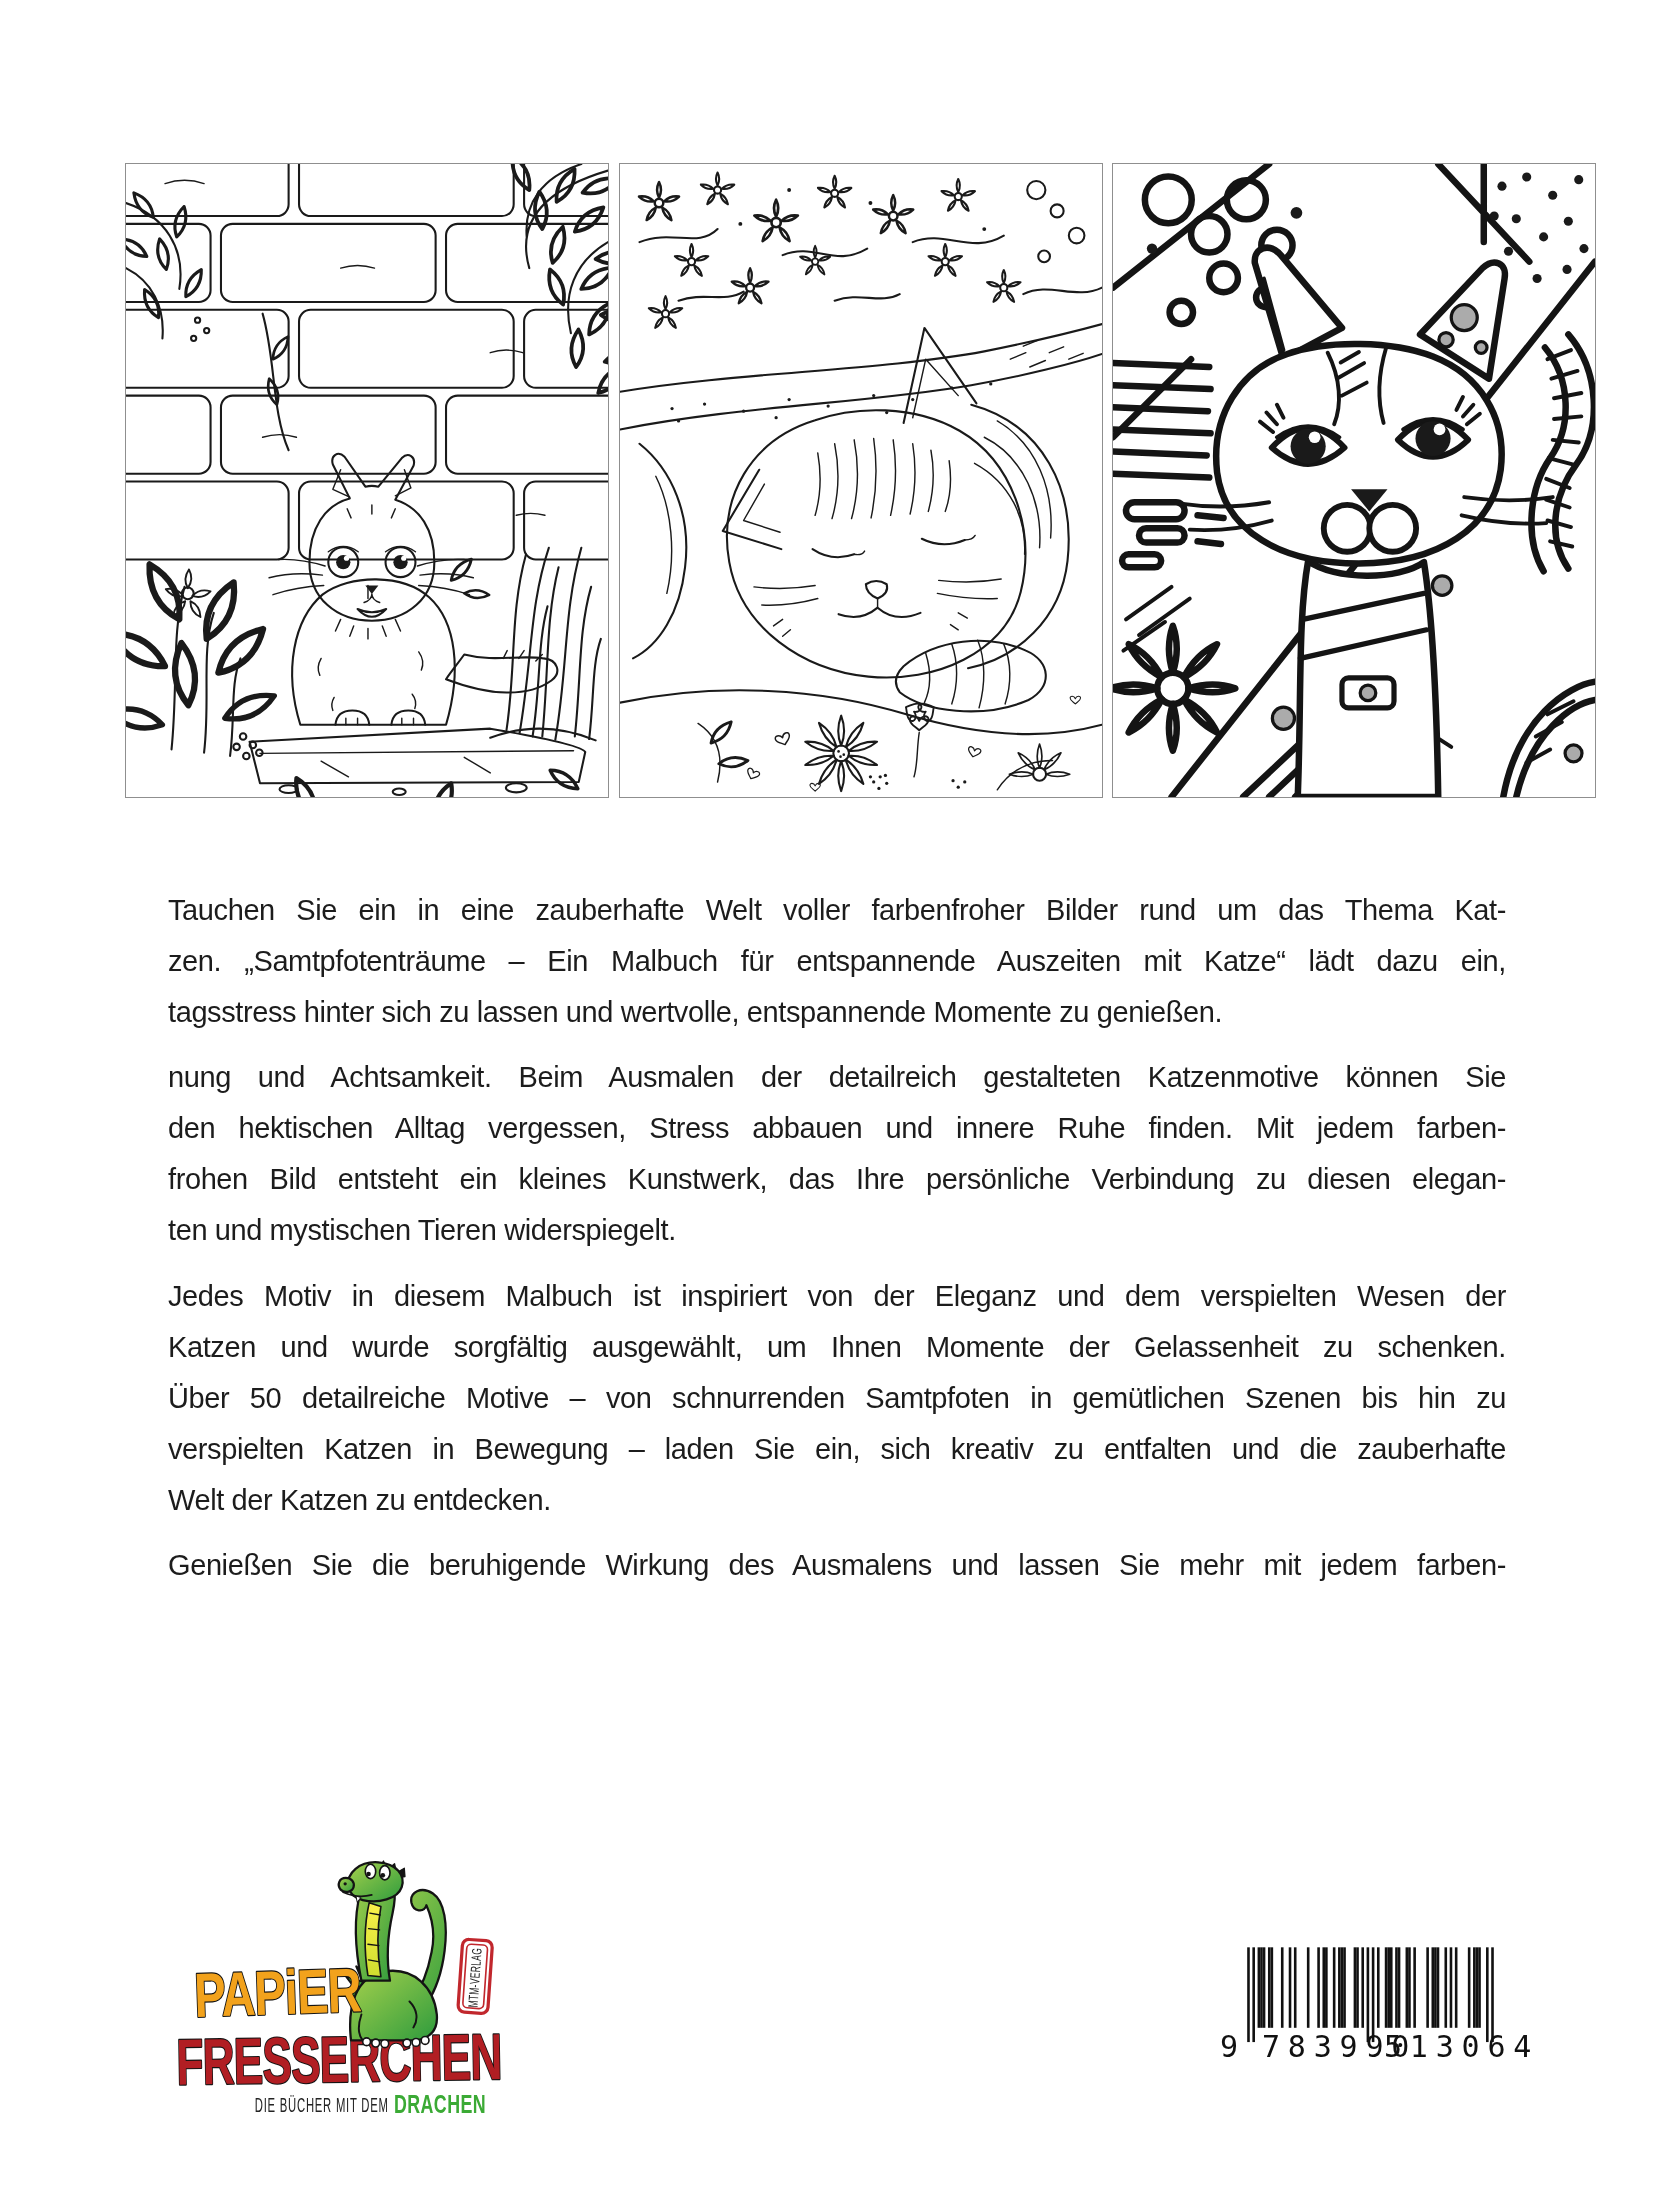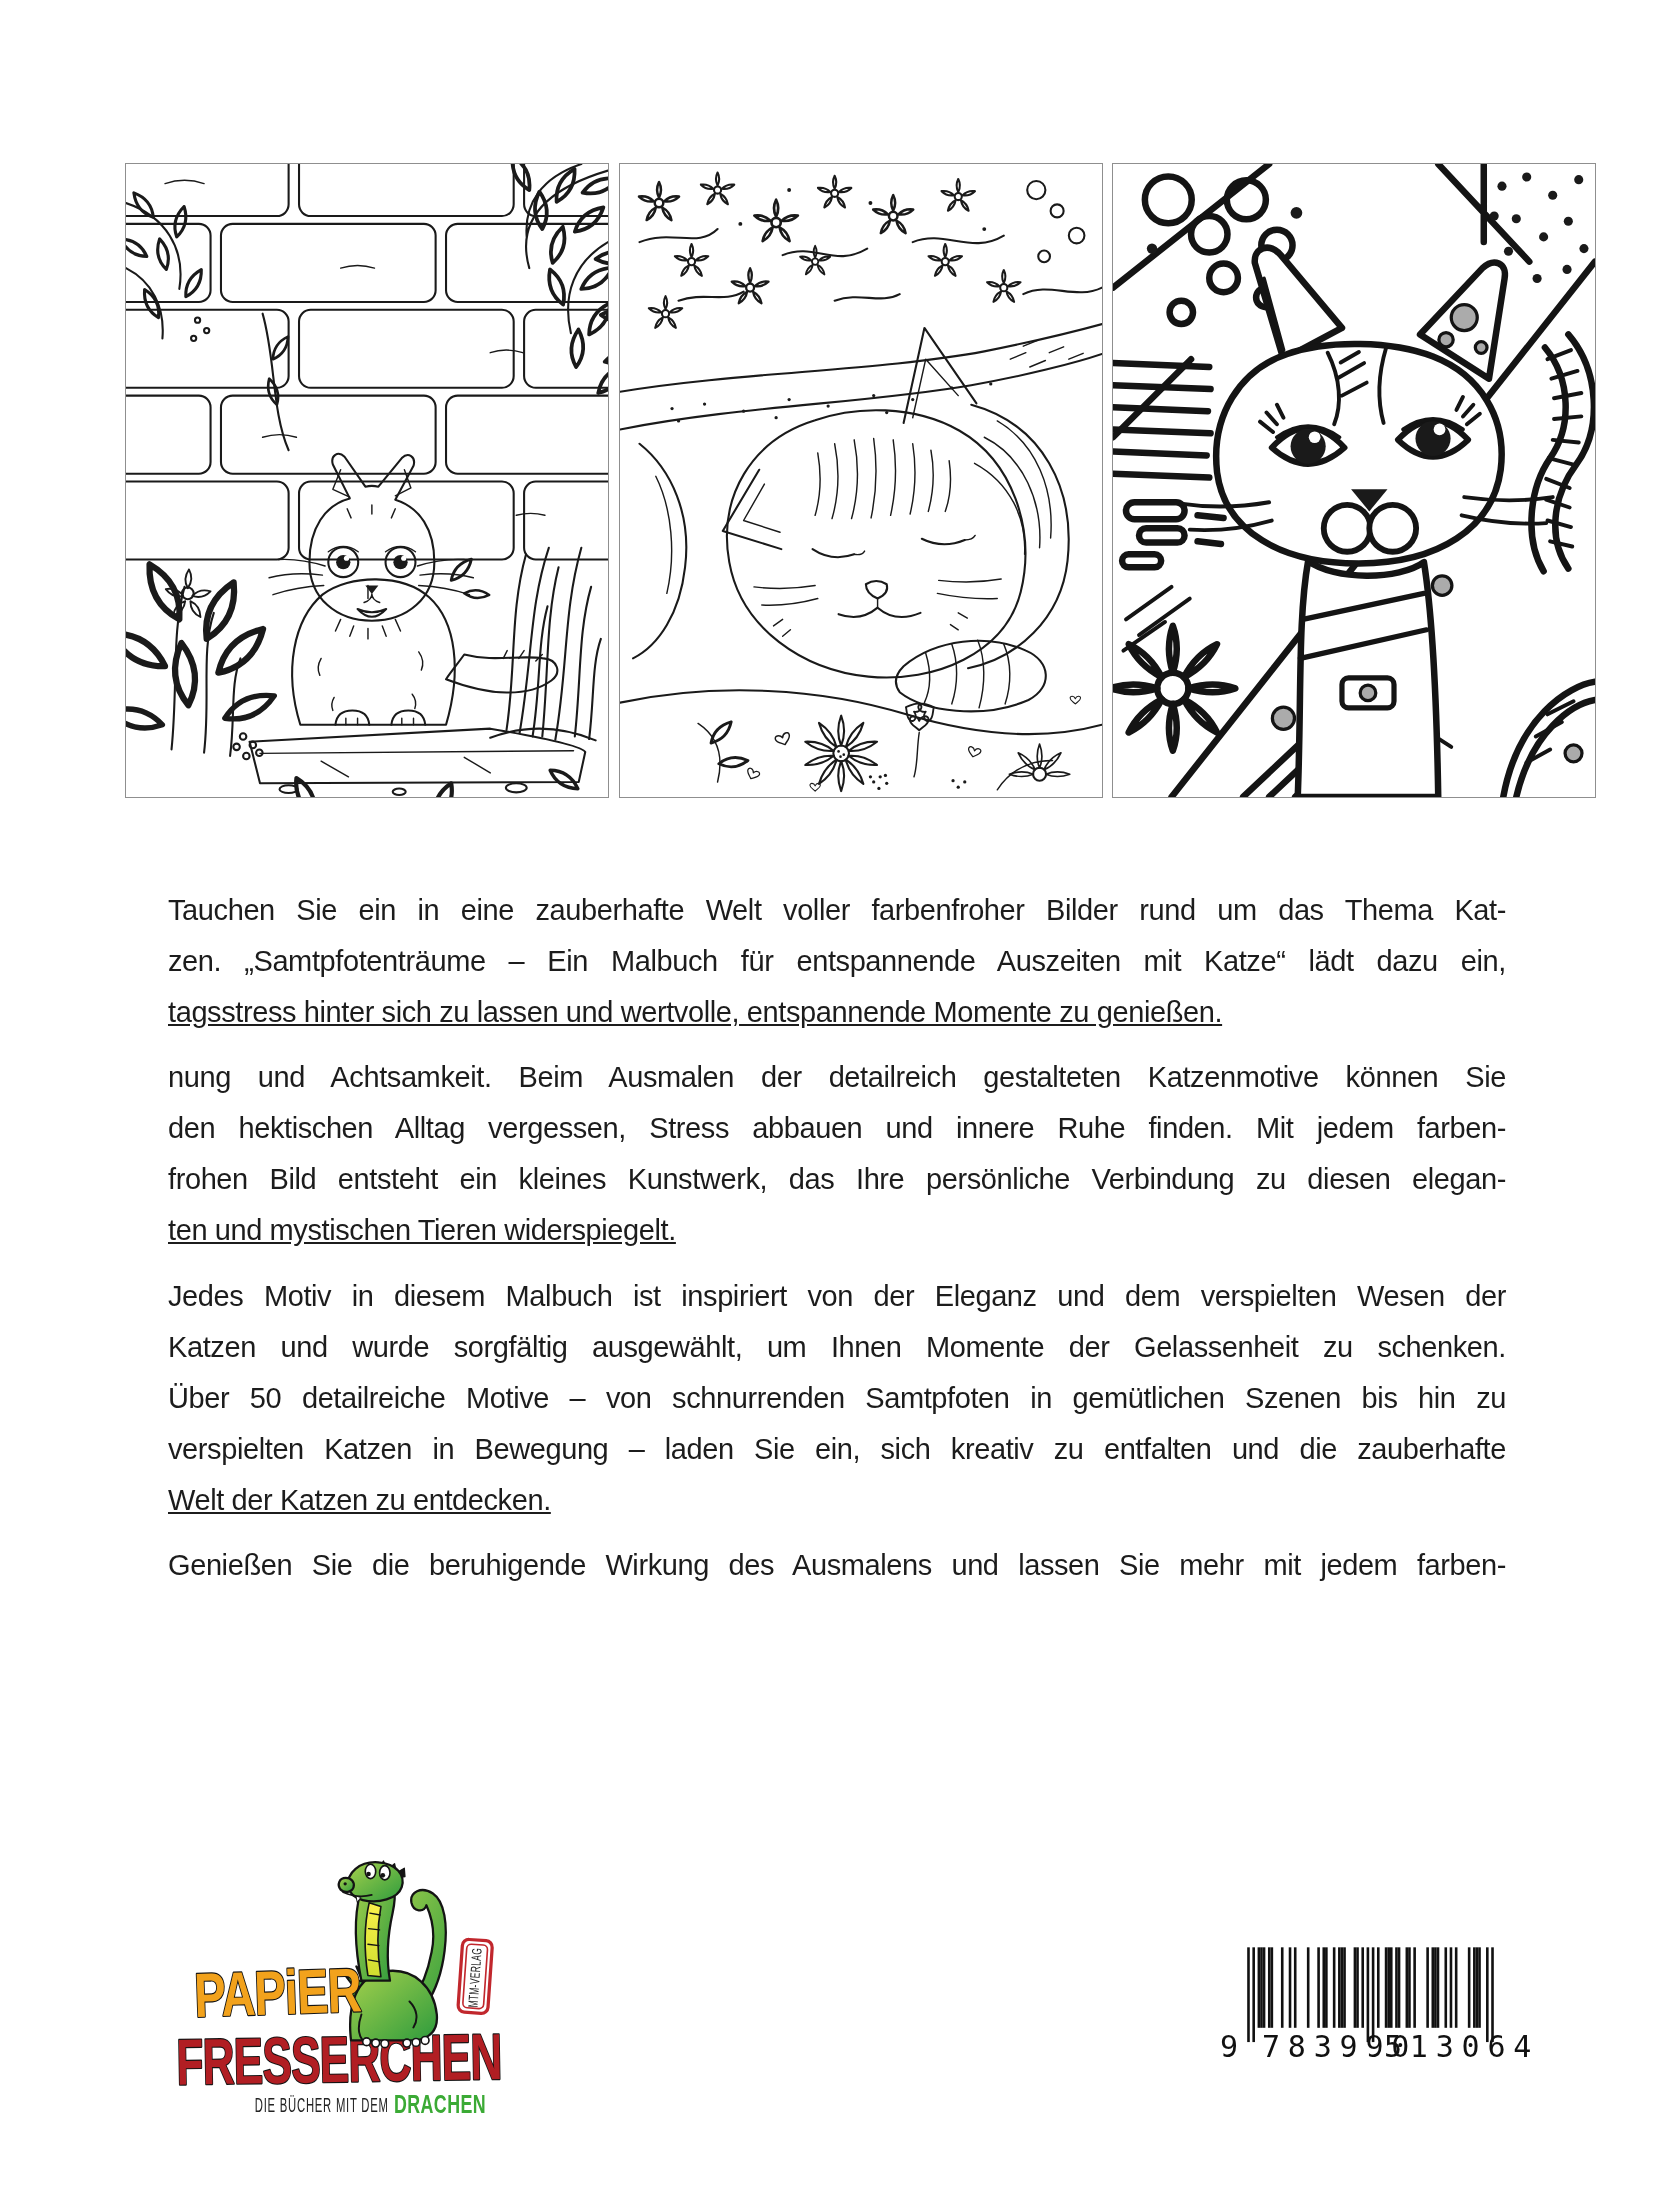--- a/index.html
+++ b/index.html
@@ -16,21 +16,21 @@
   .hw{fill:#ffffff !important;stroke:none !important;}
   .g2{fill:#ababab !important;stroke:#141414 !important;stroke-width:5 !important;}
   .t{stroke-width:6 !important;}
   .t8{stroke-width:8 !important;}
   .thin{stroke-width:2.2 !important;}
   
   .textblock{position:absolute;left:168px;top:885px;width:1338px;color:#1c1c1c;
              font-size:29px;line-height:51px;letter-spacing:-0.4px;}
   .para{margin:0 0 14.3px 0;}
   .tl{text-align:justify;text-align-last:justify;}
-  .tl-last{text-align:center;text-align-last:left;text-decoration:underline;}
+  .tl-last{text-align:center;text-align-last:left;}
   
   .logo{position:absolute;left:156px;top:1853px;width:364px;height:267px;}
   
   .barcode{position:absolute;left:1220px;top:1947px;width:280px;height:127px;background:#fff;}
   .barcode svg{position:absolute;left:22px;top:0;}
   .bc-digit,.bc-digits{position:absolute;top:82px;color:#111;
       font-family:"DejaVu Sans Mono","Liberation Mono",monospace;font-size:30px;letter-spacing:7.8px;}
   .bc-9{left:0px;}
   .bc-left{left:42px;width:111px;text-align:center;}
   .bc-right{left:164px;width:111px;text-align:right;}

